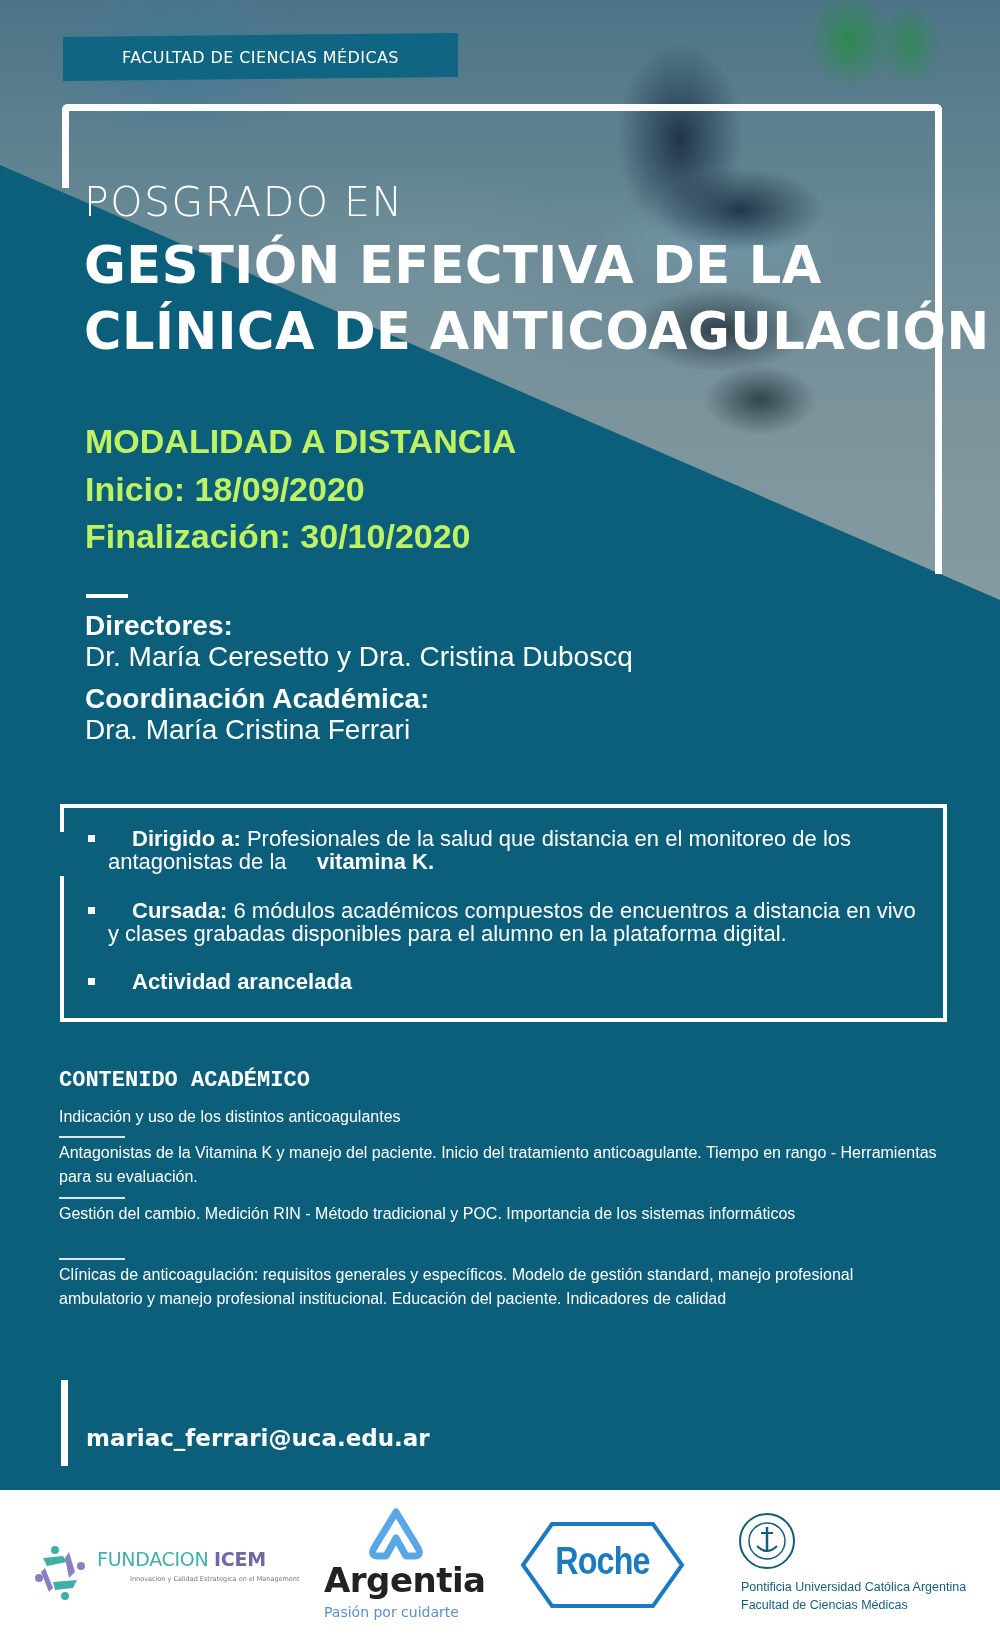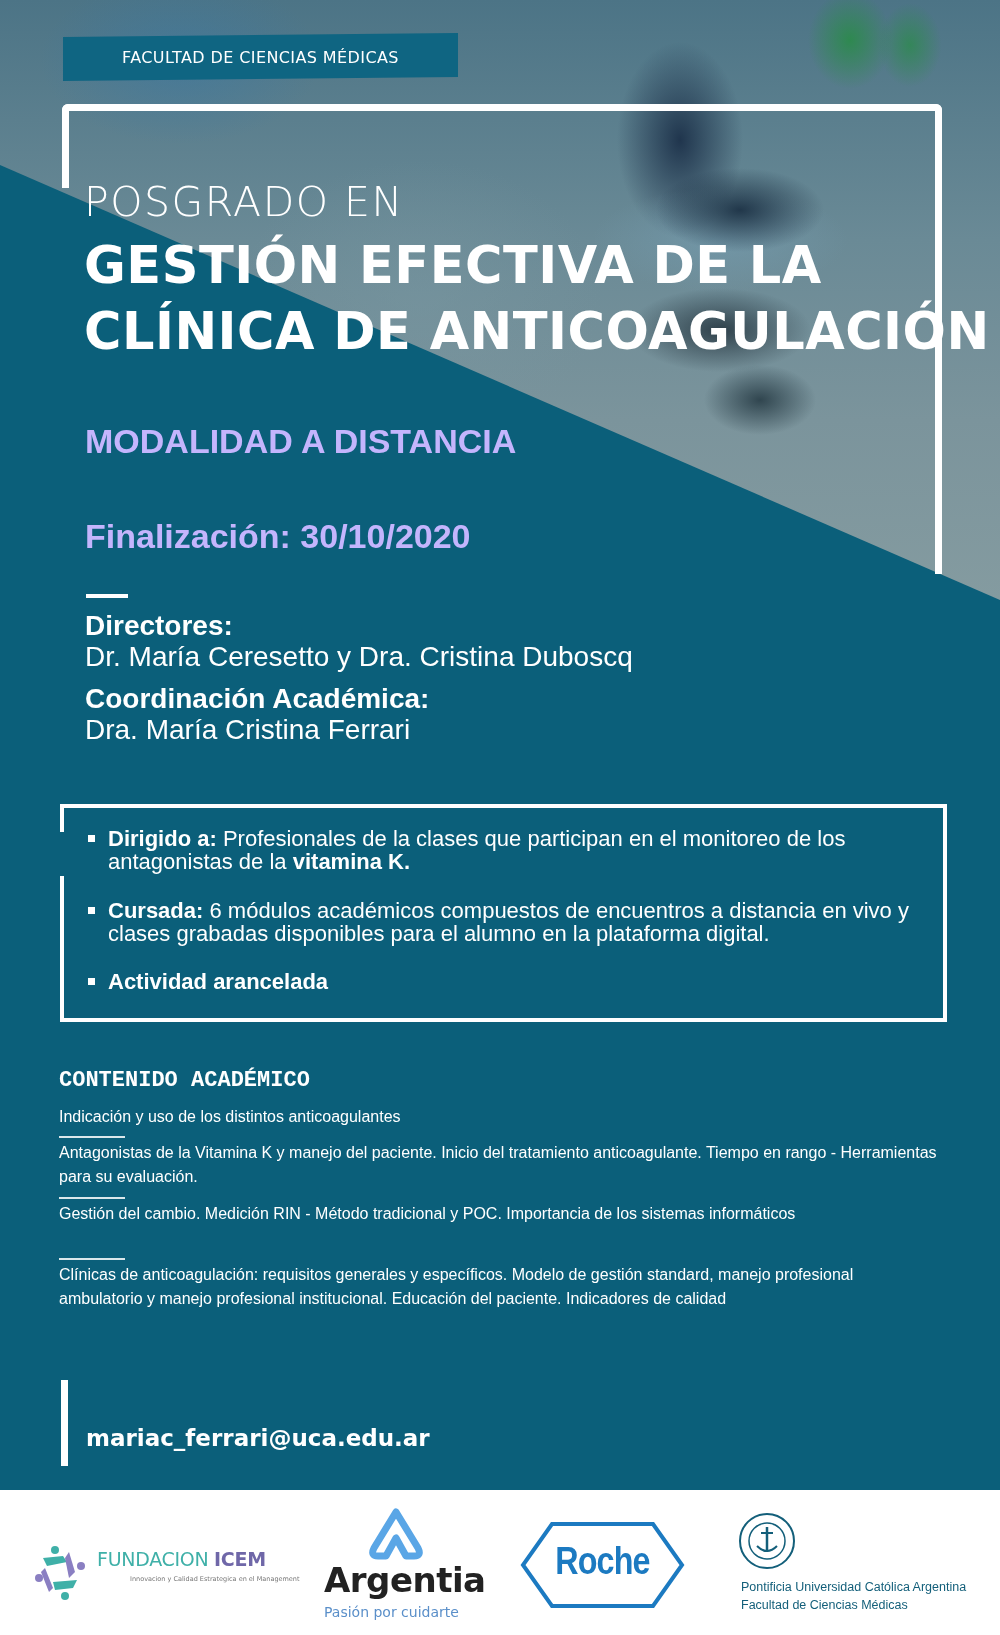--- a/index.html
+++ b/index.html
@@ -30,38 +30,38 @@
   .badge span { font-family:"DejaVu Sans","Liberation Sans",sans-serif; font-size:16px; letter-spacing:0.4px; color:#ffffff; transform:skewY(0.6deg); }
 
   .frame-top { position:absolute; left:62px; top:104px; width:880px; height:7px; background:#fff; border-radius:6px 6px 0 0; }
   .frame-left { position:absolute; left:62px; top:104px; width:7px; height:84px; background:#fff; border-radius:6px 0 0 0; }
   .frame-right { position:absolute; left:935px; top:104px; width:7px; height:470px; background:#fff; border-radius:0 6px 0 0; }
 
   .title-light { position:absolute; left:84px; top:178px; font-family:"DejaVu Sans","Liberation Sans",sans-serif; font-weight:300; font-size:41px; letter-spacing:1.5px; color:#fff; }
   .title-bold { position:absolute; left:84px; font-family:"DejaVu Sans","Liberation Sans",sans-serif; font-weight:bold; font-size:51px; letter-spacing:0.5px; color:#fff; line-height:1; }
   .t1 { top:240px; } .t2 { top:306px; }
 
-  .mod { position:absolute; left:85px; font-family:"Liberation Sans","DejaVu Sans",sans-serif; font-weight:bold; font-size:34px; color:#c4b5fd; line-height:1; }
+  .mod { position:absolute; left:85px; font-family:"Liberation Sans","DejaVu Sans",sans-serif; font-weight:bold; font-size:34px; color:#bef264; line-height:1; }
   .m1 { top:424px; } .m2 { top:472px; } .m3 { top:519px; }
 
   .dash { position:absolute; left:86px; top:594px; width:42px; height:4px; background:#fff; }
 
   .lbl-b { position:absolute; left:85px; font-family:"Liberation Sans","DejaVu Sans",sans-serif; font-weight:bold; font-size:28px; color:#fff; line-height:1; }
   .lbl-n { position:absolute; left:85px; font-family:"Liberation Sans","DejaVu Sans",sans-serif; font-size:28px; color:#fff; line-height:1; }
   .d1 { top:612px; } .d2 { top:643px; } .d3 { top:685px; } .d4 { top:716px; }
 
   .box-top { position:absolute; left:60px; top:804px; width:887px; height:4px; background:#fff; }
   .box-bot { position:absolute; left:60px; top:1018px; width:887px; height:4px; background:#fff; }
   .box-right { position:absolute; left:943px; top:804px; width:4px; height:218px; background:#fff; }
   .box-left1 { position:absolute; left:60px; top:804px; width:4px; height:28px; background:#fff; }
   .box-left2 { position:absolute; left:60px; top:876px; width:4px; height:146px; background:#fff; }
 
   .bullet { position:absolute; left:88px; width:830px; font-family:"Liberation Sans","DejaVu Sans",sans-serif; font-size:22px; line-height:23px; color:#fff; padding-left:20px; }
   .bullet .sq { position:absolute; left:0; top:8px; width:7px; height:7px; background:#fff; }
-  .bullet b { font-weight:bold; }
+  .bullet b { font-weight:bold;margin-left:24px; }
   .b1 { top:827px; } .b2 { top:899px; } .b3 { top:970px; }
 
   .content-h { position:absolute; left:59px; top:1068px; font-family:Liberation Mono, monospace; font-weight:bold; font-size:22px; color:#fff; }
   .ci { position:absolute; left:59px; width:880px; font-family:"Liberation Sans","DejaVu Sans",sans-serif; font-size:16px; line-height:24px; color:#fff; }
   .ci1 { top:1105px; } .ci2 { top:1141px; } .ci3 { top:1202px; } .ci4 { top:1263px; }
   .sep { position:absolute; left:59px; width:66px; height:2px; background:#ffffff; opacity:0.85; }
   .s1 { top:1136px; } .s2 { top:1197px; } .s3 { top:1258px; }
 
   .inf-bar { position:absolute; left:61px; top:1380px; width:7px; height:86px; background:#fff; }
   .inf-h { position:absolute; left:86px; top:1384px; font-family:"DejaVu Sans","Liberation Sans",sans-serif; font-size:30px; color:#fff; }
@@ -99,38 +99,39 @@
 
   <div class="frame-top"></div>
   <div class="frame-left"></div>
   <div class="frame-right"></div>
 
   <div class="title-light">POSGRADO EN</div>
   <div class="title-bold t2">CLÍNICA DE ANTICOAGULACIÓN</div>
   <div class="title-bold t1">GESTIÓN EFECTIVA DE LA</div>
 
   <div class="mod m1">MODALIDAD A DISTANCIA</div>
+  <div class="mod m2">Inicio: 18/09/2020</div>
   <div class="mod m3">Finalización: 30/10/2020</div>
 
   <div class="dash"></div>
 
   <div class="lbl-b d1">Directores:</div>
   <div class="lbl-n d2">Dr. María Ceresetto y Dra. Cristina Duboscq</div>
   <div class="lbl-b d3">Coordinación Académica:</div>
   <div class="lbl-n d4">Dra. María Cristina Ferrari</div>
 
   <div class="box-top"></div>
   <div class="box-bot"></div>
   <div class="box-right"></div>
   <div class="box-left1"></div>
   <div class="box-left2"></div>
 
   <div class="bullet b1">
     <span class="sq"></span>
-    <b>Dirigido a:</b><span> Profesionales de la clases que participan en el monitoreo de los antagonistas de la </span><b>vitamina K.</b>
+    <b>Dirigido a:</b><span> Profesionales de la salud que distancia en el monitoreo de los antagonistas de la </span><b>vitamina K.</b>
   </div>
   <div class="bullet b2">
     <span class="sq"></span>
     <b>Cursada:</b><span> 6 módulos académicos compuestos de encuentros a distancia en vivo y clases grabadas disponibles para el alumno en la plataforma digital.</span>
   </div>
   <div class="bullet b3">
     <span class="sq"></span>
     <b>Actividad arancelada</b>
   </div>
 

